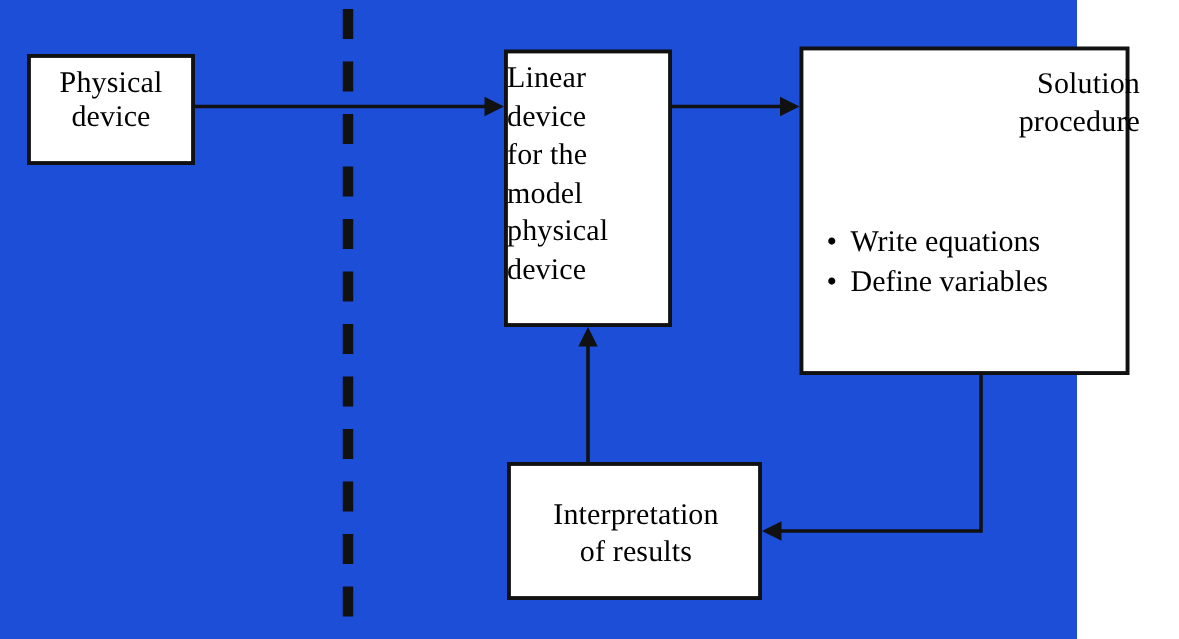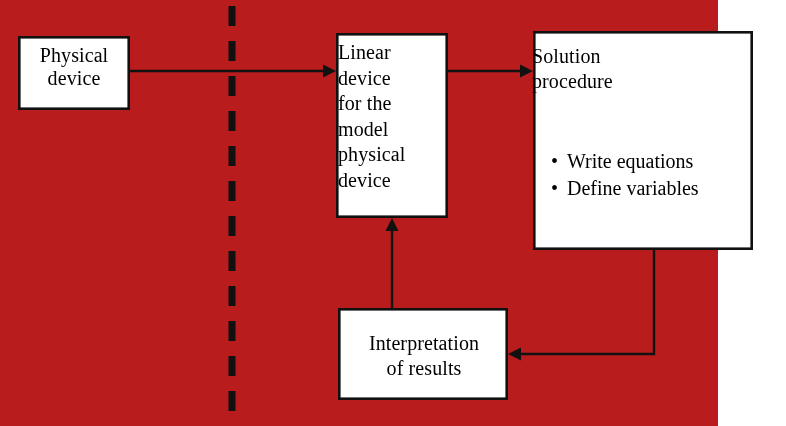--- a/index.html
+++ b/index.html
@@ -12,21 +12,21 @@
     height: 426px;
     font-family: "Liberation Serif", "DejaVu Serif", serif;
     color: #000000;
     overflow: hidden;
     position: relative;
   }
   #diagram-root {
     position: relative;
     width: 718px;
     height: 426px;
-    background: #b91c1c;
+    background: #1d4ed8;
   }
   svg.diagram-canvas {
     position: absolute;
     left: 0;
     top: 0;
     width: 786px;
     height: 426px;
   }
   .box-rect {
     fill: #ffffff;
@@ -64,25 +64,25 @@
   }
   #label-linear-model {
     left: 338px;
     top: 40px;
     width: 108px;
     font-size: 20px;
     text-align: left;
     line-height: 1.28;
   }
   #label-solution-title {
-    left: 532px;
+    left: 560px;
     top: 44px;
     width: 200px;
     font-size: 20px;
-    text-align: left;
+    text-align: right;
     line-height: 1.25;
   }
   #list-solution-steps {
     position: absolute;
     left: 551px;
     top: 148px;
     width: 200px;
     margin: 0;
     padding: 0;
     list-style: none;

